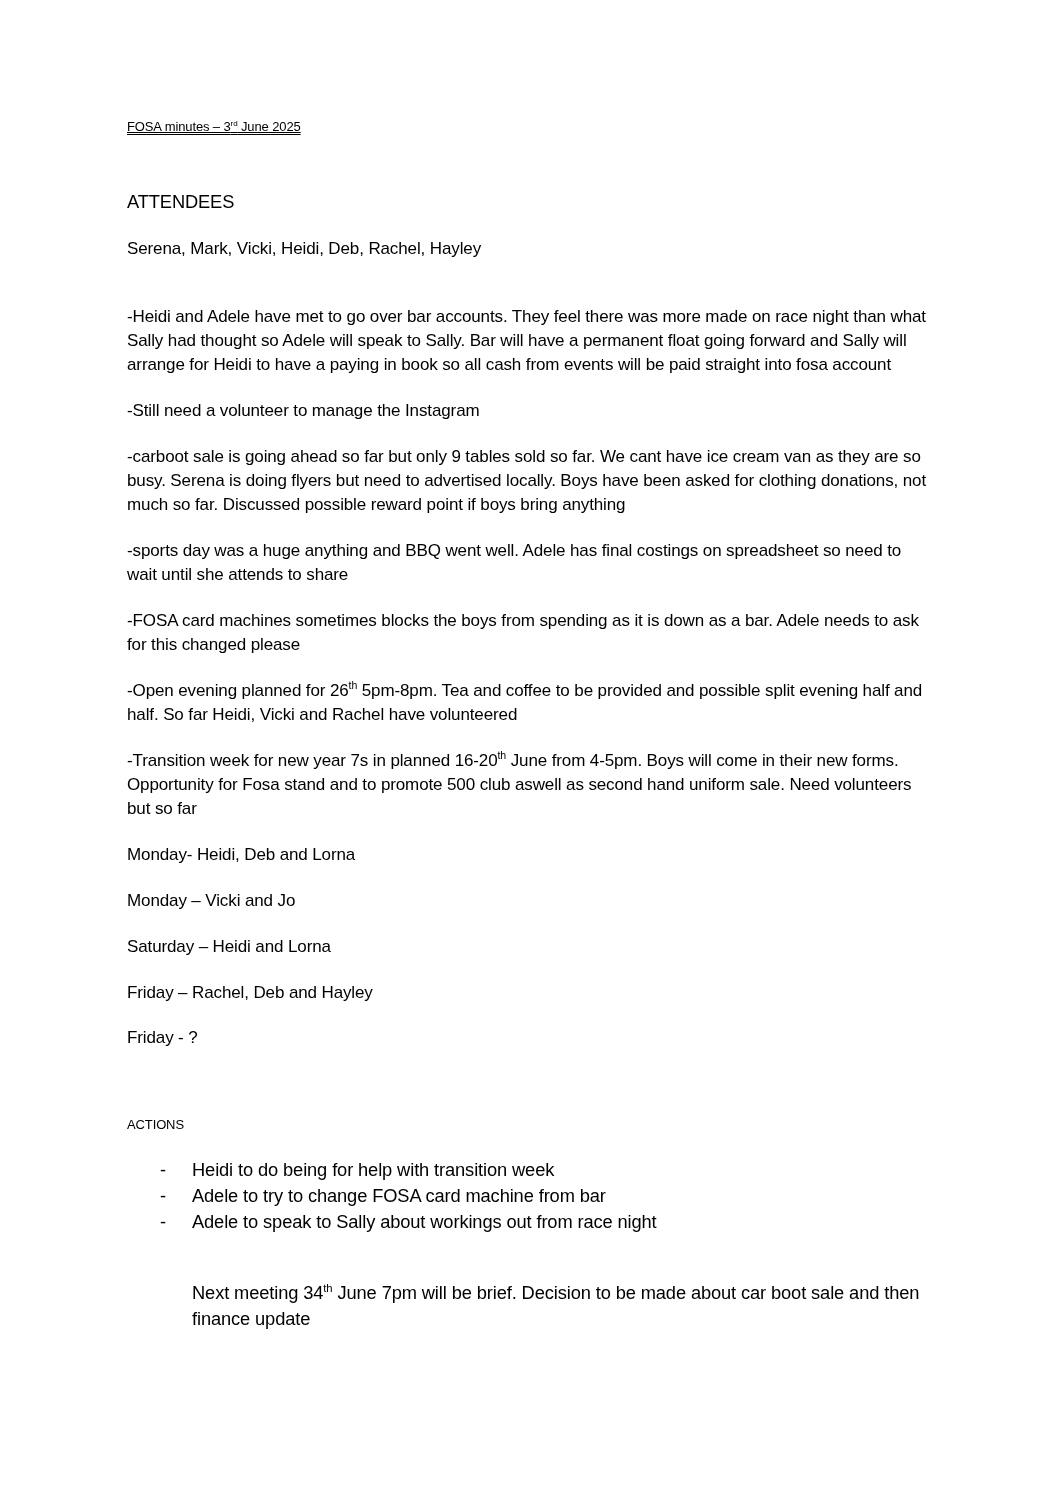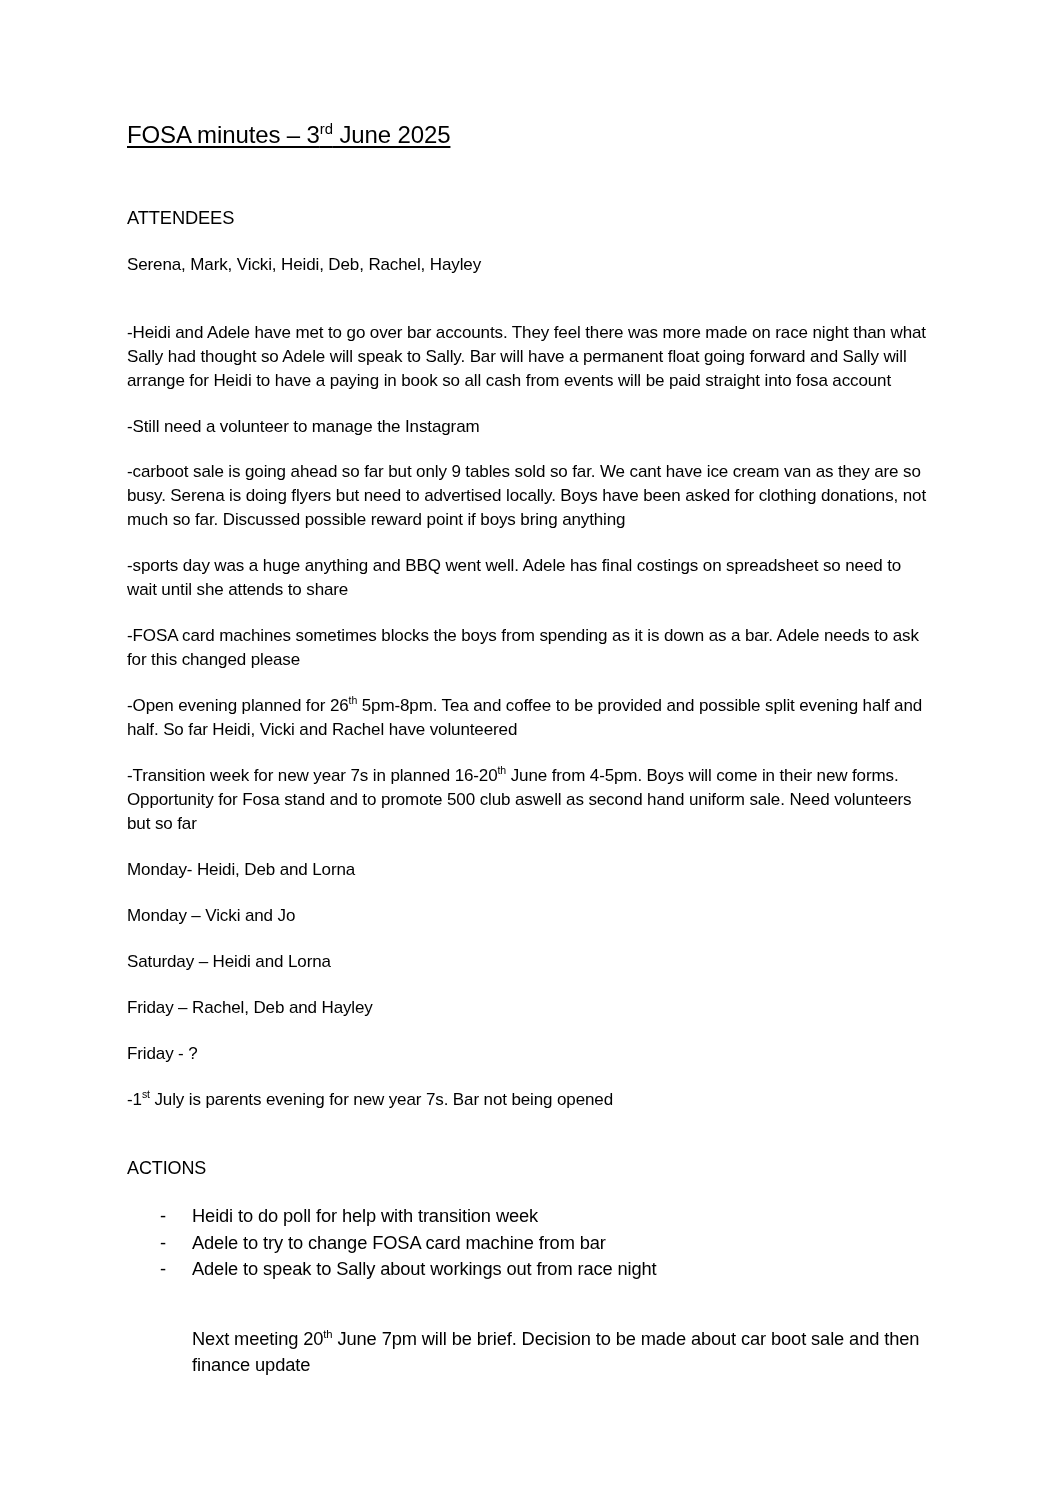--- a/index.html
+++ b/index.html
@@ -25,36 +25,37 @@
   }
 
   .doc-body {
     width: 805px;
     font-size: 18.3px;
     line-height: 1.41;
     letter-spacing: -0.12px;
   }
 
   .title {
-    font-size: 24px;
+    font-size: 13px;
     margin: 0 0 0 0;
     font-weight: 400;
+    text-decoration: underline;
   }
   .title .u { text-decoration: underline; text-underline-offset: 2.5px; }
 
   .spacer-xl { height: 53px; }
   .spacer-lg { height: 44px; }
 
   .heading {
     font-size: 18.3px;
     font-weight: 400;
     margin: 0;
   }
   .heading .u { text-underline-offset: 2.5px; }
-  .heading-plain { font-size: 18px; font-weight: 400; margin: 0; }
+  .heading-plain { font-size: 13px; font-weight: 400; margin: 0; }
 
   p.para {
     margin: 0;
     font-size: 17px;
     line-height: 1.41;
   }
 
   .gap { height: 22px; }
 
   sup {
@@ -149,32 +150,31 @@
     <div class="gap"></div>
 
     <p class="para">Friday – Rachel, Deb and Hayley</p>
 
     <div class="gap"></div>
 
     <p class="para">Friday - ?</p>
 
     <div class="gap"></div>
 
-    <p class="para"><span>-1</span><sup>st</sup><span> July is parents evening for new year 7s. Bar not being opened</span></p>
 
     <div class="spacer-lg"></div>
 
     <div class="heading-plain">ACTIONS</div>
 
     <div class="gap"></div>
 
     <ul class="actions-list">
-      <li><span class="marker">-</span><span>Heidi to do poll for help with transition week</span></li>
+      <li><span class="marker">-</span><span>Heidi to do being for help with transition week</span></li>
       <li><span class="marker">-</span><span>Adele to try to change FOSA card machine from bar</span></li>
       <li><span class="marker">-</span><span>Adele to speak to Sally about workings out from race night</span></li>
     </ul>
 
     <div class="spacer-lg"></div>
 
-    <p class="closing"><span>Next meeting 20</span><sup>th</sup><span> June 7pm will be brief. Decision to be made about car boot sale and then finance update</span></p>
+    <p class="closing"><span>Next meeting 34</span><sup>th</sup><span> June 7pm will be brief. Decision to be made about car boot sale and then finance update</span></p>
 
   </div>
 </div>
 
 </body></html>

